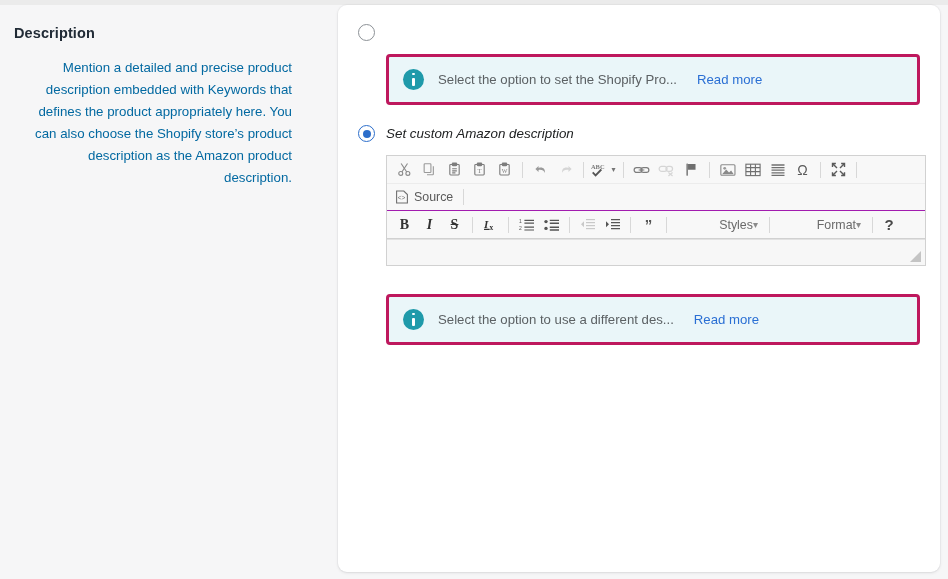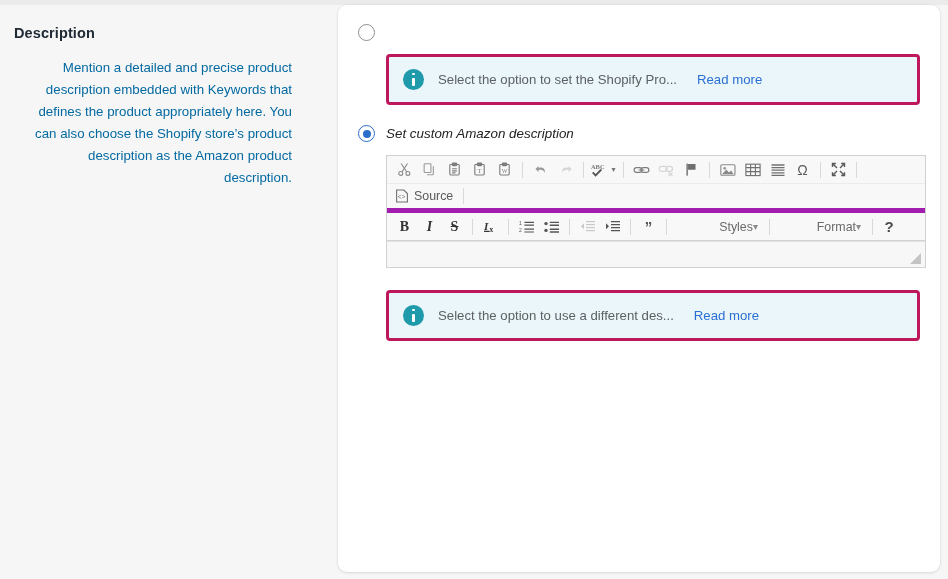--- a/index.html
+++ b/index.html
@@ -164,21 +164,21 @@
   }
   .tb-row {
     display: flex;
     align-items: center;
     background: #f8f8f8;
     padding: 3px 5px;
     min-height: 27px;
     box-sizing: border-box;
   }
   .tb-row.r1 { border-bottom: 1px solid #ececec; }
-  .tb-row.r2 { border-bottom: 5px solid #a21caf; }
+  .tb-row.r2 { border-bottom: 1px solid #a21caf; }
   .tb-row.r3 { border-bottom: 1px solid #d1d1d1; }
   .tb-btn {
     width: 25px; height: 21px;
     display: flex;
     align-items: center;
     justify-content: center;
     cursor: pointer;
     color: #757575;
     flex: 0 0 auto;
   }
@@ -255,21 +255,21 @@
     box-sizing: border-box;
   }
   .resize-grip {
     position: absolute;
     right: 4px; bottom: 3px;
     width: 0; height: 0;
     border-left: 11px solid transparent;
     border-bottom: 11px solid #c4c4c4;
     cursor: nwse-resize;
   }
-  .banner.bottom { margin-top: 22px; }
+  .banner.bottom { margin-top: 28px; }
 </style>
 </head>
 <body>
 
 <div class="page">
 
   <div class="top-strip"></div>
 
   <div class="left-col">
     <h2 class="left-title">Description</h2>

